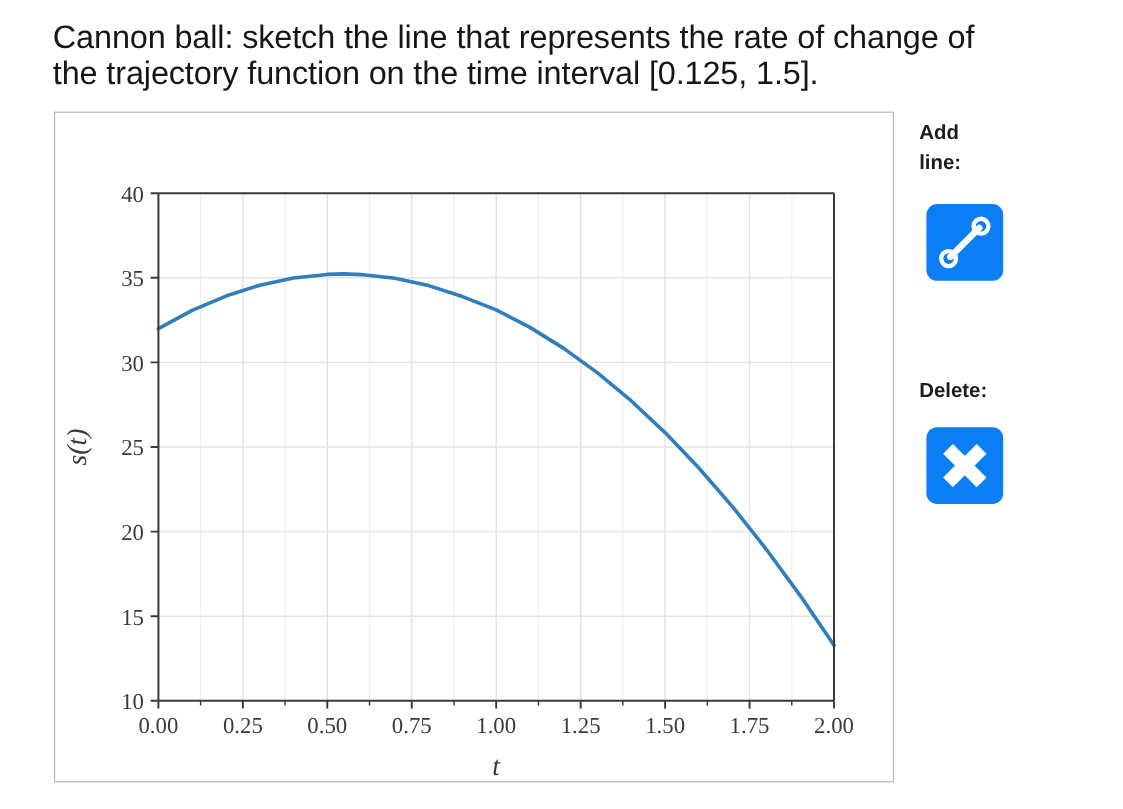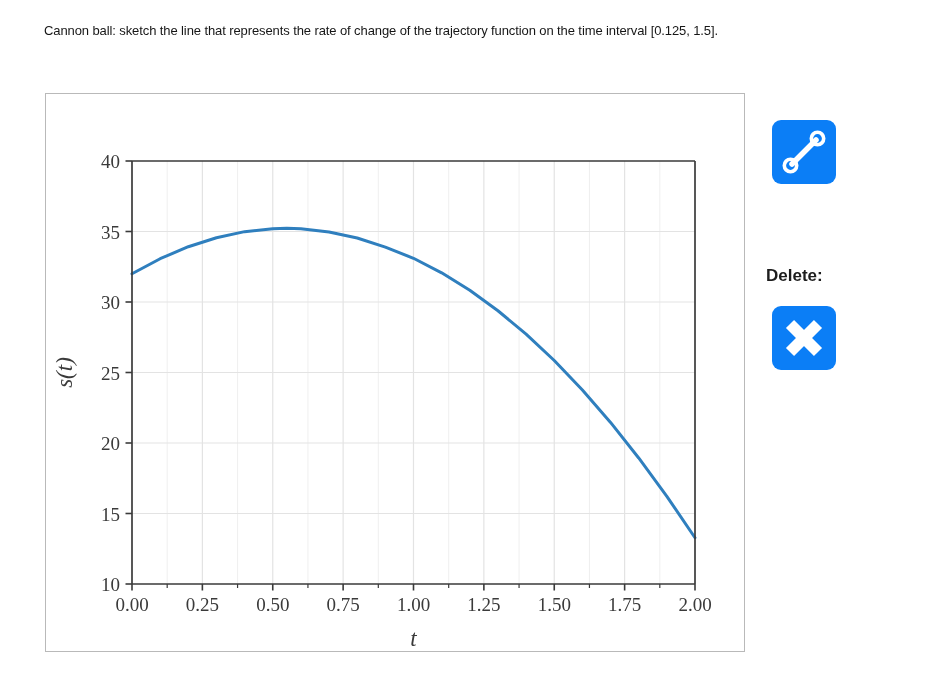--- a/index.html
+++ b/index.html
@@ -16,21 +16,21 @@
     overflow: hidden;
     position: relative;
   }
 
   
   #prompt {
     position: absolute;
     left: 44px;
     top: 16px;
     width: 770px;
-    font-size: 13px;
+    font-size: 27px;
     line-height: 30px;
     color: #161616;
     font-weight: 400;
     letter-spacing: -0.1px;
   }
 
   
   #plot-card {
     position: absolute;
     left: 45px;
@@ -155,20 +155,21 @@
       <text x="74" y="144.5" text-anchor="end" font-size="19" font-family="&quot;Liberation Serif&quot;, &quot;DejaVu Serif&quot;, serif" fill="#3a3a3a">35</text>
       <line x1="79.5" y1="67" x2="86" y2="67" stroke="#3a3a3a" stroke-width="1.6"></line>
       <text x="74" y="74" text-anchor="end" font-size="19" font-family="&quot;Liberation Serif&quot;, &quot;DejaVu Serif&quot;, serif" fill="#3a3a3a">40</text>
       <text x="367.5" y="552" text-anchor="middle" font-size="23" font-style="italic" font-family="&quot;Liberation Serif&quot;, &quot;DejaVu Serif&quot;, serif" fill="#3a3a3a">t</text>
       <text x="26" y="278.5" text-anchor="middle" font-size="23" font-style="italic" transform="rotate(-90 26 278.5)" font-family="&quot;Liberation Serif&quot;, &quot;DejaVu Serif&quot;, serif" fill="#3a3a3a">s(t)</text>
     </svg>
 </div>
 
 <div id="tool-panel">
 
+  <p class="tool-label" id="add-line-label">Add line:</p>
 
   <button class="tool-button" id="add-line-button">
     <span>
       <svg width="64" height="64" viewBox="0 0 64 64" xmlns="http://www.w3.org/2000/svg">
         <line x1="20" y1="44" x2="44" y2="20" stroke="#ffffff" stroke-width="5.5" stroke-linecap="round"></line>
         <circle cx="18.5" cy="45.5" r="6.2" fill="none" stroke="#ffffff" stroke-width="3.6"></circle>
         <circle cx="45.5" cy="18.5" r="6.2" fill="none" stroke="#ffffff" stroke-width="3.6"></circle>
       </svg>
     </span>
   </button>

